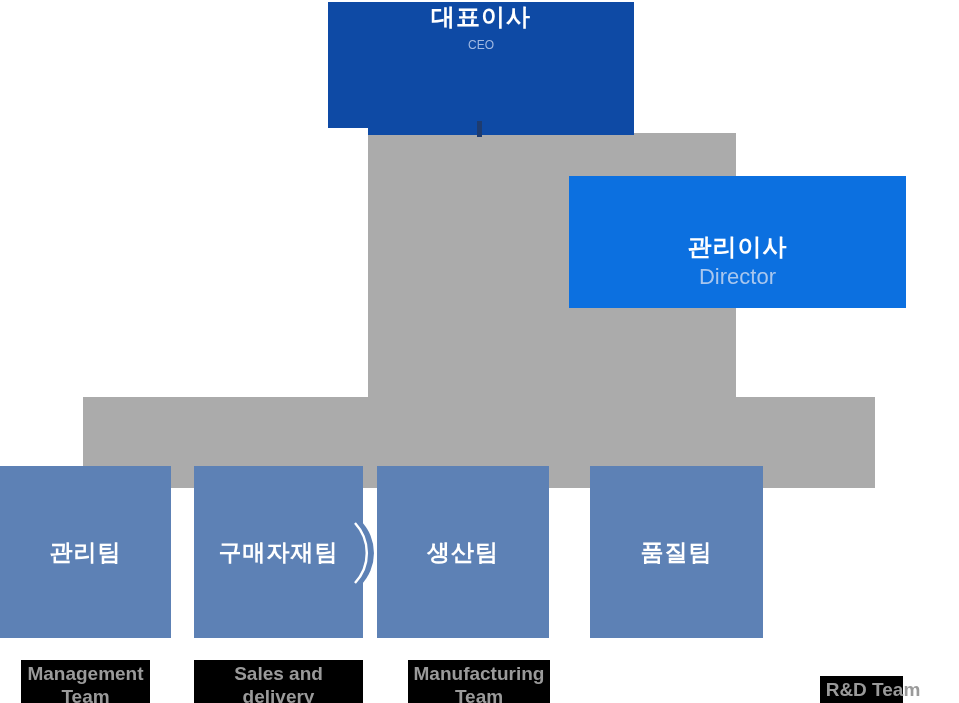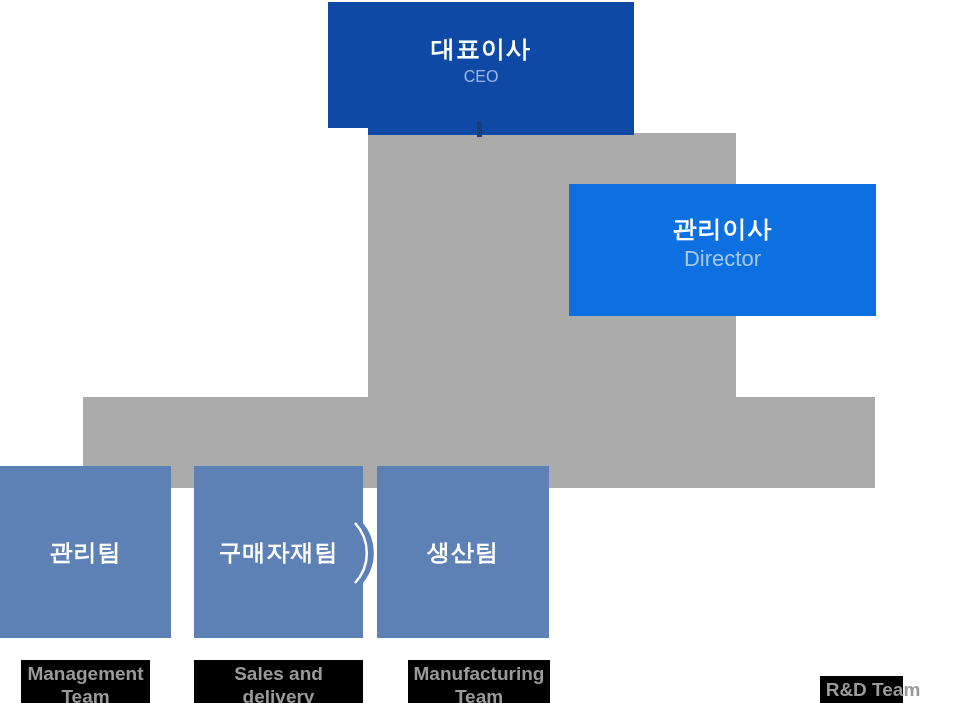--- a/index.html
+++ b/index.html
@@ -9,27 +9,27 @@
   
   .connector-column{position:absolute;left:368px;top:133px;width:368px;height:264px;
     background:var(--connector-gray,#ababab);z-index:1;}
   .connector-bar{position:absolute;left:83px;top:397px;width:792px;height:91px;
     background:var(--connector-gray,#ababab);z-index:1;}
 
   
   .box{position:absolute;z-index:2;display:flex;flex-direction:column;align-items:center;
     text-align:center;}
   .ceo-box{left:328px;top:2px;width:306px;height:126px;background:var(--ceo-blue,#0e4aa5);
-    padding-top:32px;box-sizing:border-box;}
+    box-sizing:border-box;}
   .ceo-box::after{content:"";position:absolute;left:40px;top:126px;width:266px;height:7px;
     background:var(--ceo-blue,#0e4aa5);}
-  .director-box{left:569px;top:184px;width:307px;height:132px;
-    background:var(--director-blue,#0c70e0);padding-top:30px;box-sizing:border-box;}
+  .director-box{left:569px;top:176px;width:337px;height:132px;
+    background:var(--director-blue,#0c70e0);padding-top:56px;box-sizing:border-box;}
   .box .ko-title{color:#fff;font-size:24px;font-weight:bold;line-height:30px;letter-spacing:1px;}
-  .ceo-box .en-subtitle{color:var(--ceo-subtitle-color,#a0b9e2);font-size:16px;line-height:22px;margin-top:2px;}
+  .ceo-box .en-subtitle{color:var(--ceo-subtitle-color,#a0b9e2);font-size:12px;line-height:22px;margin-top:2px;}
   .director-box .en-subtitle{color:var(--director-subtitle-color,#a9c7ee);font-size:22px;line-height:22px;margin-top:4px;}
 
   
   .ceo-notch{position:absolute;left:477px;top:121px;width:5px;height:16px;
     background:#1e3c70;z-index:3;}
 
   
   .team-box{position:absolute;top:466px;height:172px;background:var(--team-blue,#5d81b5);
     z-index:2;display:flex;align-items:center;justify-content:center;}
   .team-box .team-name{color:#fff;font-size:23px;font-weight:bold;letter-spacing:1px;text-align:left;}
@@ -75,20 +75,23 @@
 
   <div class="team-box t1">
     <div class="team-name">관리팀</div>
   </div>
   <div class="team-box t2">
     <div class="team-name">구매자재팀</div>
   </div>
   <div class="team-box t3">
     <div class="team-name">생산팀</div>
   </div>
+  <div class="team-box t4">
+    <div class="team-name">품질팀</div>
+  </div>
 
   <svg class="bulge-svg" viewBox="0 0 28 66" xmlns="http://www.w3.org/2000/svg">
     <path d="M11,1 A46 46 0 0 1 11,65 Z" fill="#5d81b5"></path>
     <path d="M5,3 A44 44 0 0 1 5,63" fill="none" stroke="#ffffff" stroke-width="2.5"></path>
   </svg>
 
   <div class="team-label l1">
     <div class="chip">
       <span>Management</span>
       <span>Team</span>

